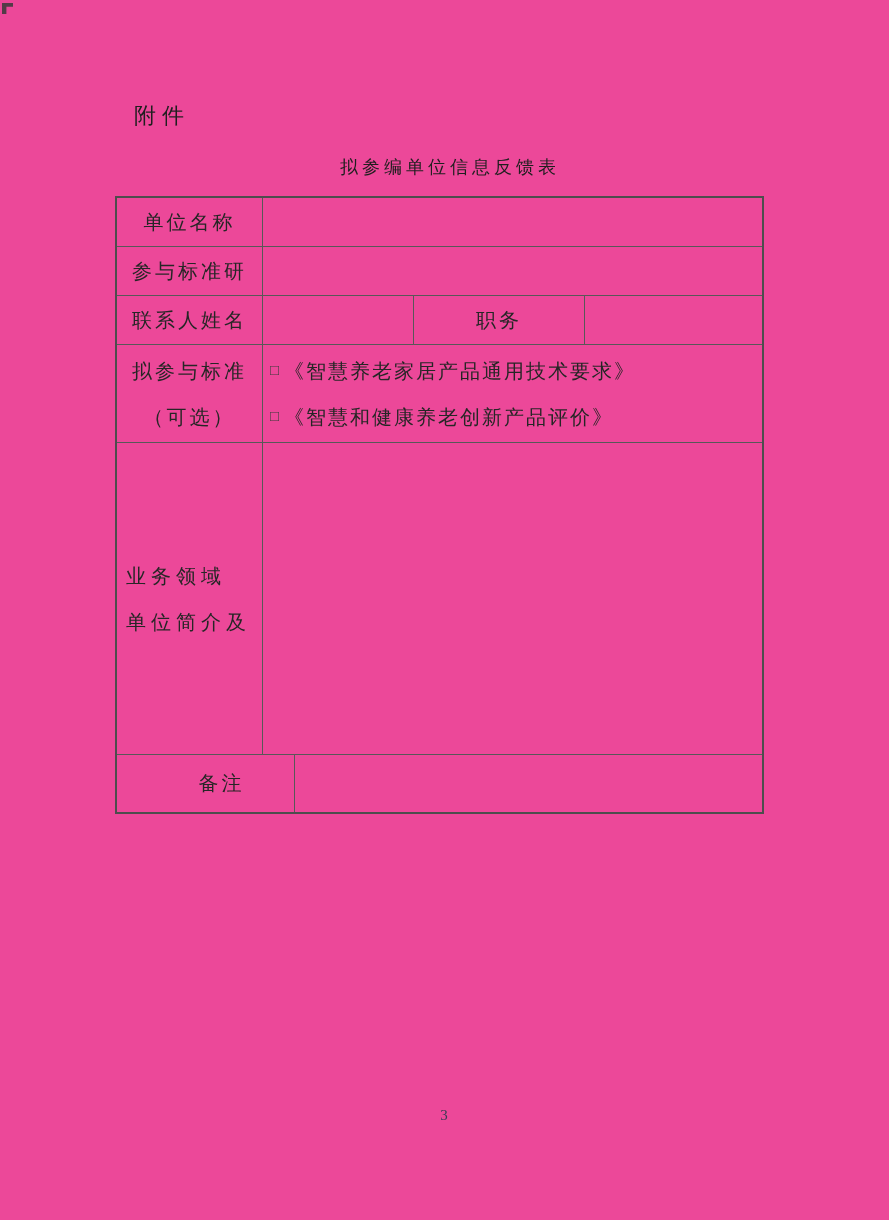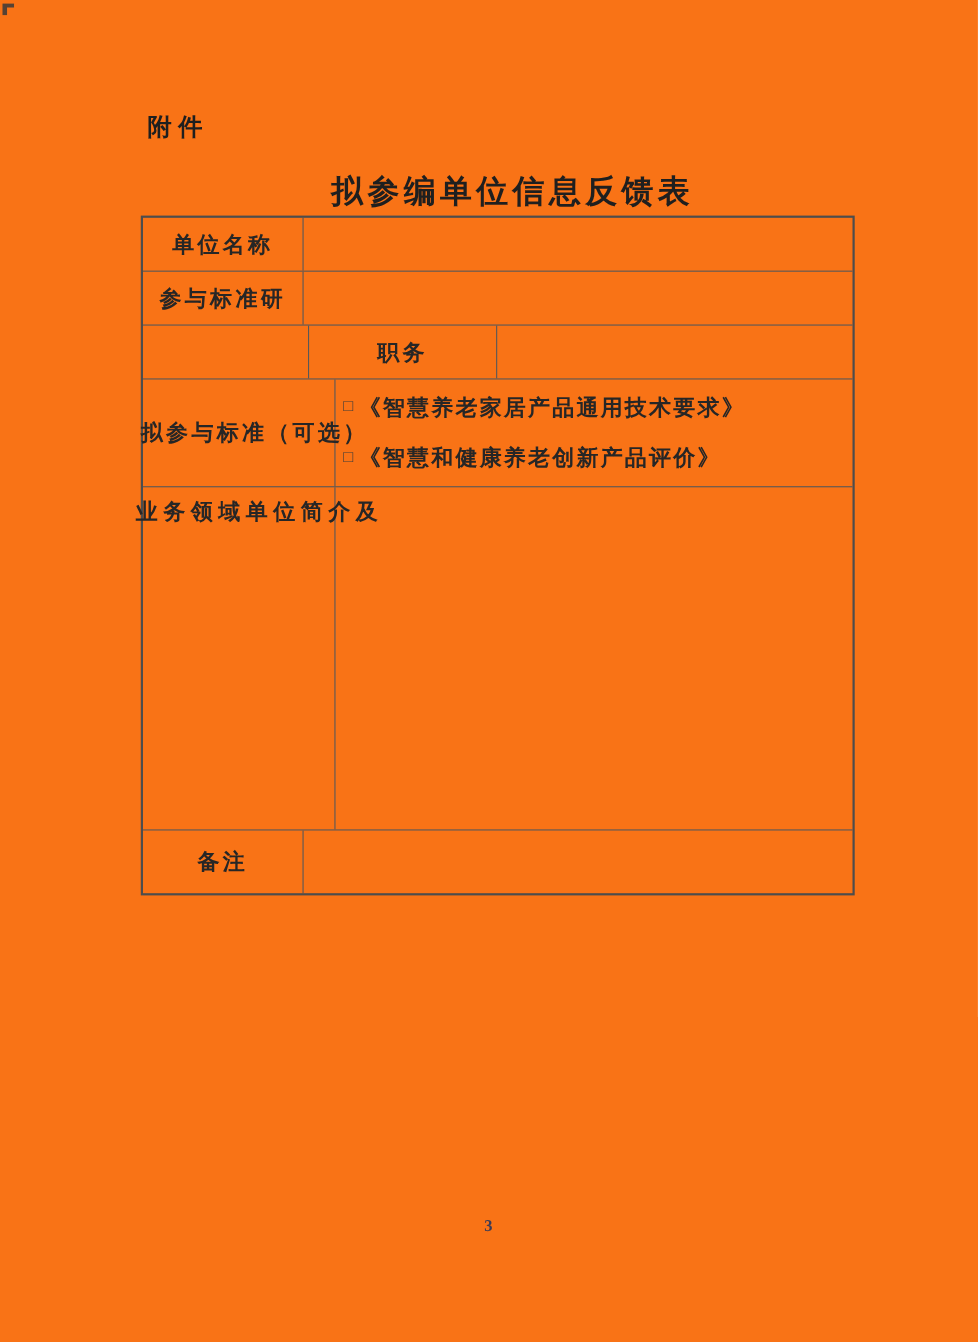--- a/index.html
+++ b/index.html
@@ -7,63 +7,62 @@
   body{
     width:889px;height:1220px;
     background:#ffffff;
     font-family:"Liberation Serif","DejaVu Serif",serif;
     color:#232323;
     position:relative;
     overflow:hidden;
   }
   .page{
     position:absolute;left:0;top:0;width:889px;height:1220px;
-    background:#f97316;
-    font-weight:bold;
+    background:#ec4899;
   }
   .scan-artifact{
     position:absolute;left:2px;top:3px;width:11px;height:11px;
     background:#3a3a3a;
     clip-path:polygon(0 0,100% 0,100% 35%,40% 35%,40% 100%,0 100%);
     opacity:.85;
   }
   .attachment{
     position:absolute;left:134px;top:101px;
     font-size:22px;letter-spacing:6px;color:#1f1f1f;
   }
   .doc-title{
-    position:absolute;left:466px;top:155px;
+    position:absolute;left:450px;top:155px;
     transform:translateX(-50%);
-    font-size:29px;letter-spacing:4px;color:#1f1f1f;
+    font-size:18px;letter-spacing:4px;color:#1f1f1f;
     white-space:nowrap;
   }
   .tbl{
-    position:absolute;left:128px;top:196px;width:649px;
+    position:absolute;left:115px;top:196px;width:649px;
     border:2px solid #4d4d4d;
   }
   .row{display:flex;border-bottom:1.5px solid #585858;}
   .row:last-child{border-bottom:none;}
   .h-sm{height:49px;}
   .h-md{height:98px;}
   .h-intro{height:312px;}
   .h-exp{height:201px;}
-  .h-rem{height:57px;}
+  .h-rem{height:57px;margin-left:32px;}
   .cell{
     border-right:1.5px solid #585858;
     display:flex;align-items:center;justify-content:center;
     font-size:20px;letter-spacing:3px;color:#262626;
   }
   .cell:last-child{border-right:none;}
   .w-label{width:146px;flex:none;}
   .w-v1{width:151px;flex:none;}
   .w-l2{width:171px;flex:none;}
   .w-rest{flex:1;}
   .label-col{
-    flex-direction:row;justify-content:center;
-    align-items:flex-start;padding-left:9px;margin-left:29px;
+    flex-direction:column;justify-content:center;
+    align-items:flex-start;padding-left:9px;
   }
   .label-col.centered{align-items:center;padding-left:0;}
   .label-line{line-height:46px;letter-spacing:5px;white-space:nowrap;}
   .row-standards .label-line{letter-spacing:3px;}
   .options-cell{
     flex-direction:column;justify-content:center;
     align-items:flex-start;padding-left:7px;
   }
   .option{line-height:46px;letter-spacing:2px;white-space:nowrap;display:flex;align-items:center;}
   .option .box{
@@ -93,20 +92,21 @@
       <div class="cell w-label">单位名称</div>
       <div class="cell w-rest value-cell"></div>
     </div>
 
     <div class="row h-sm">
       <div class="cell w-label">参与标准研</div>
       <div class="cell w-rest value-cell"></div>
     </div>
 
     <div class="row h-sm">
+      <div class="cell w-label">联系人姓名</div>
       <div class="cell w-v1 value-cell"></div>
       <div class="cell w-l2">职务</div>
       <div class="cell w-rest value-cell"></div>
     </div>
 
 
     <div class="row h-md row-standards">
       <div class="cell w-label label-col centered">
         <div class="label-line">拟参与标准</div>
         <div class="label-line">（可选）</div>

